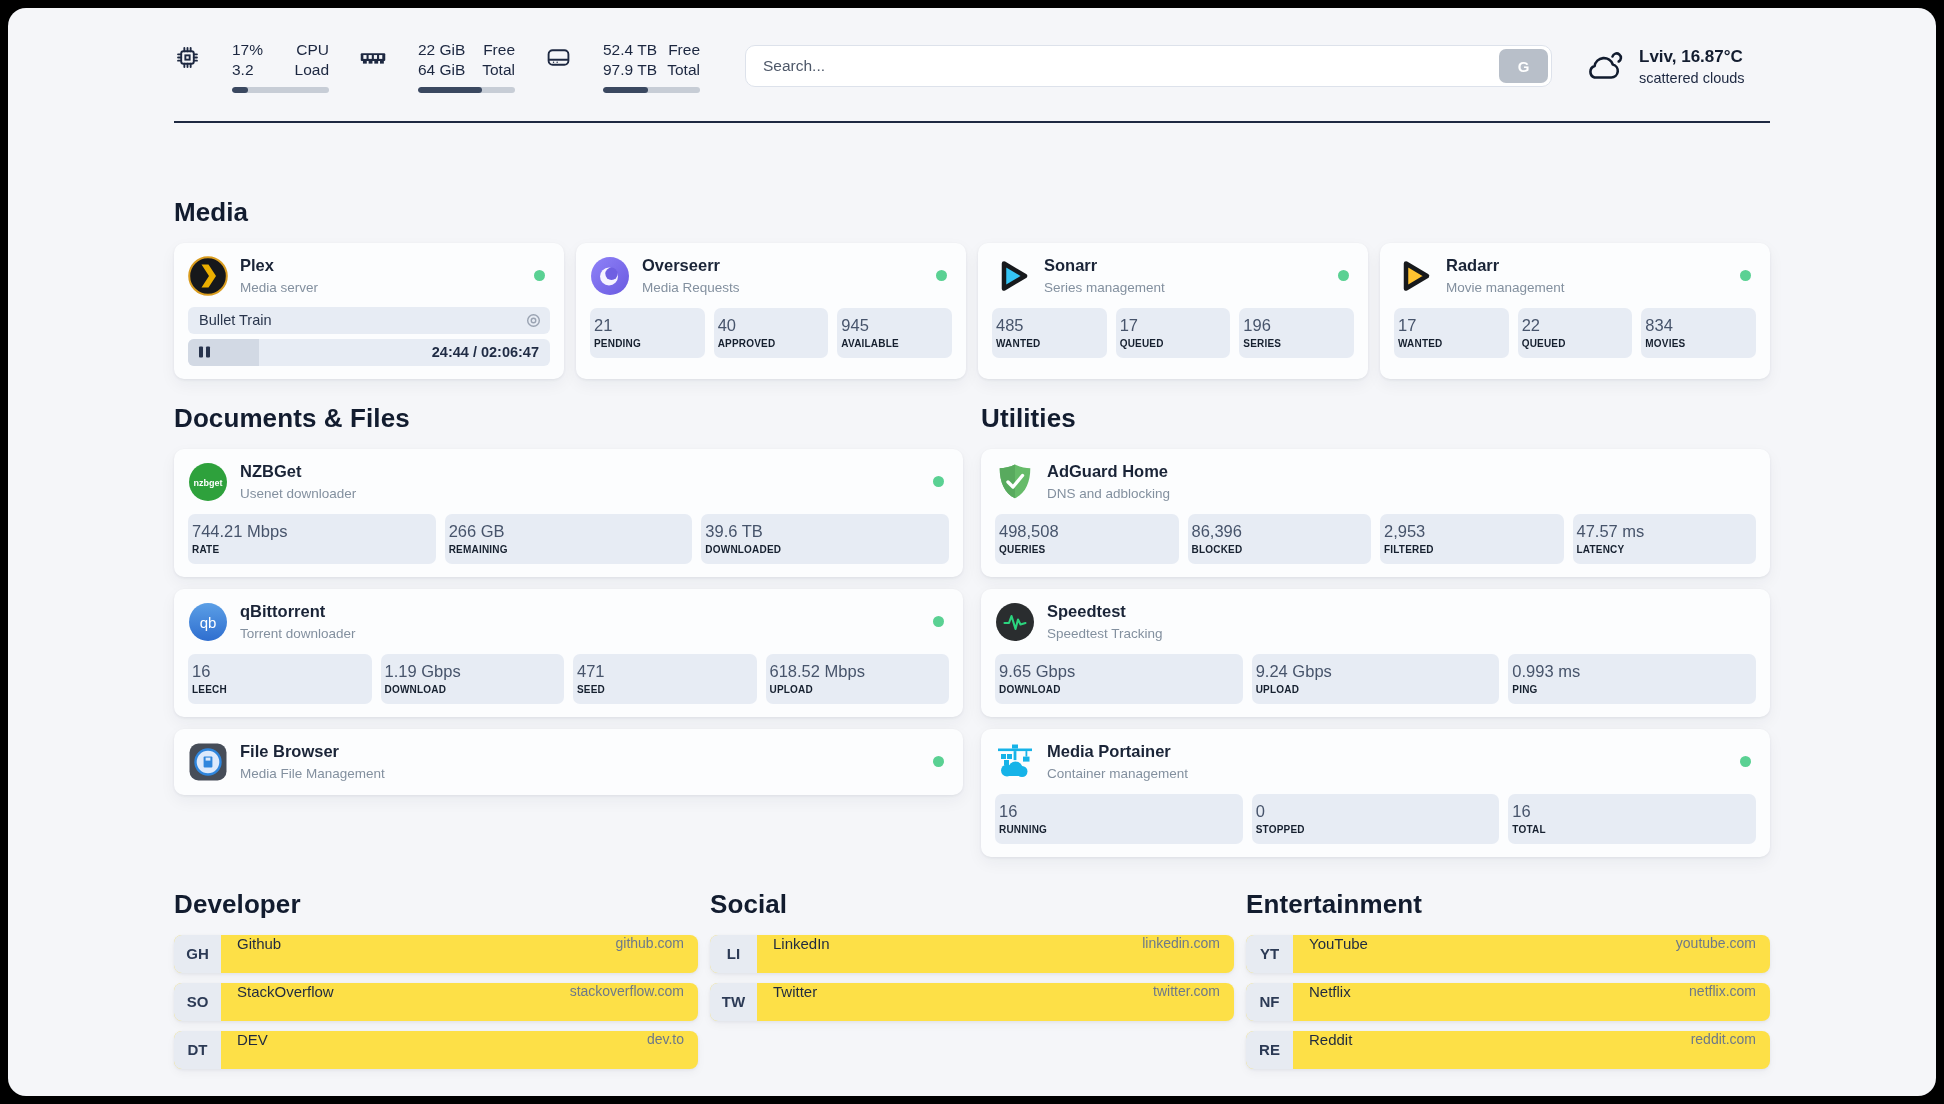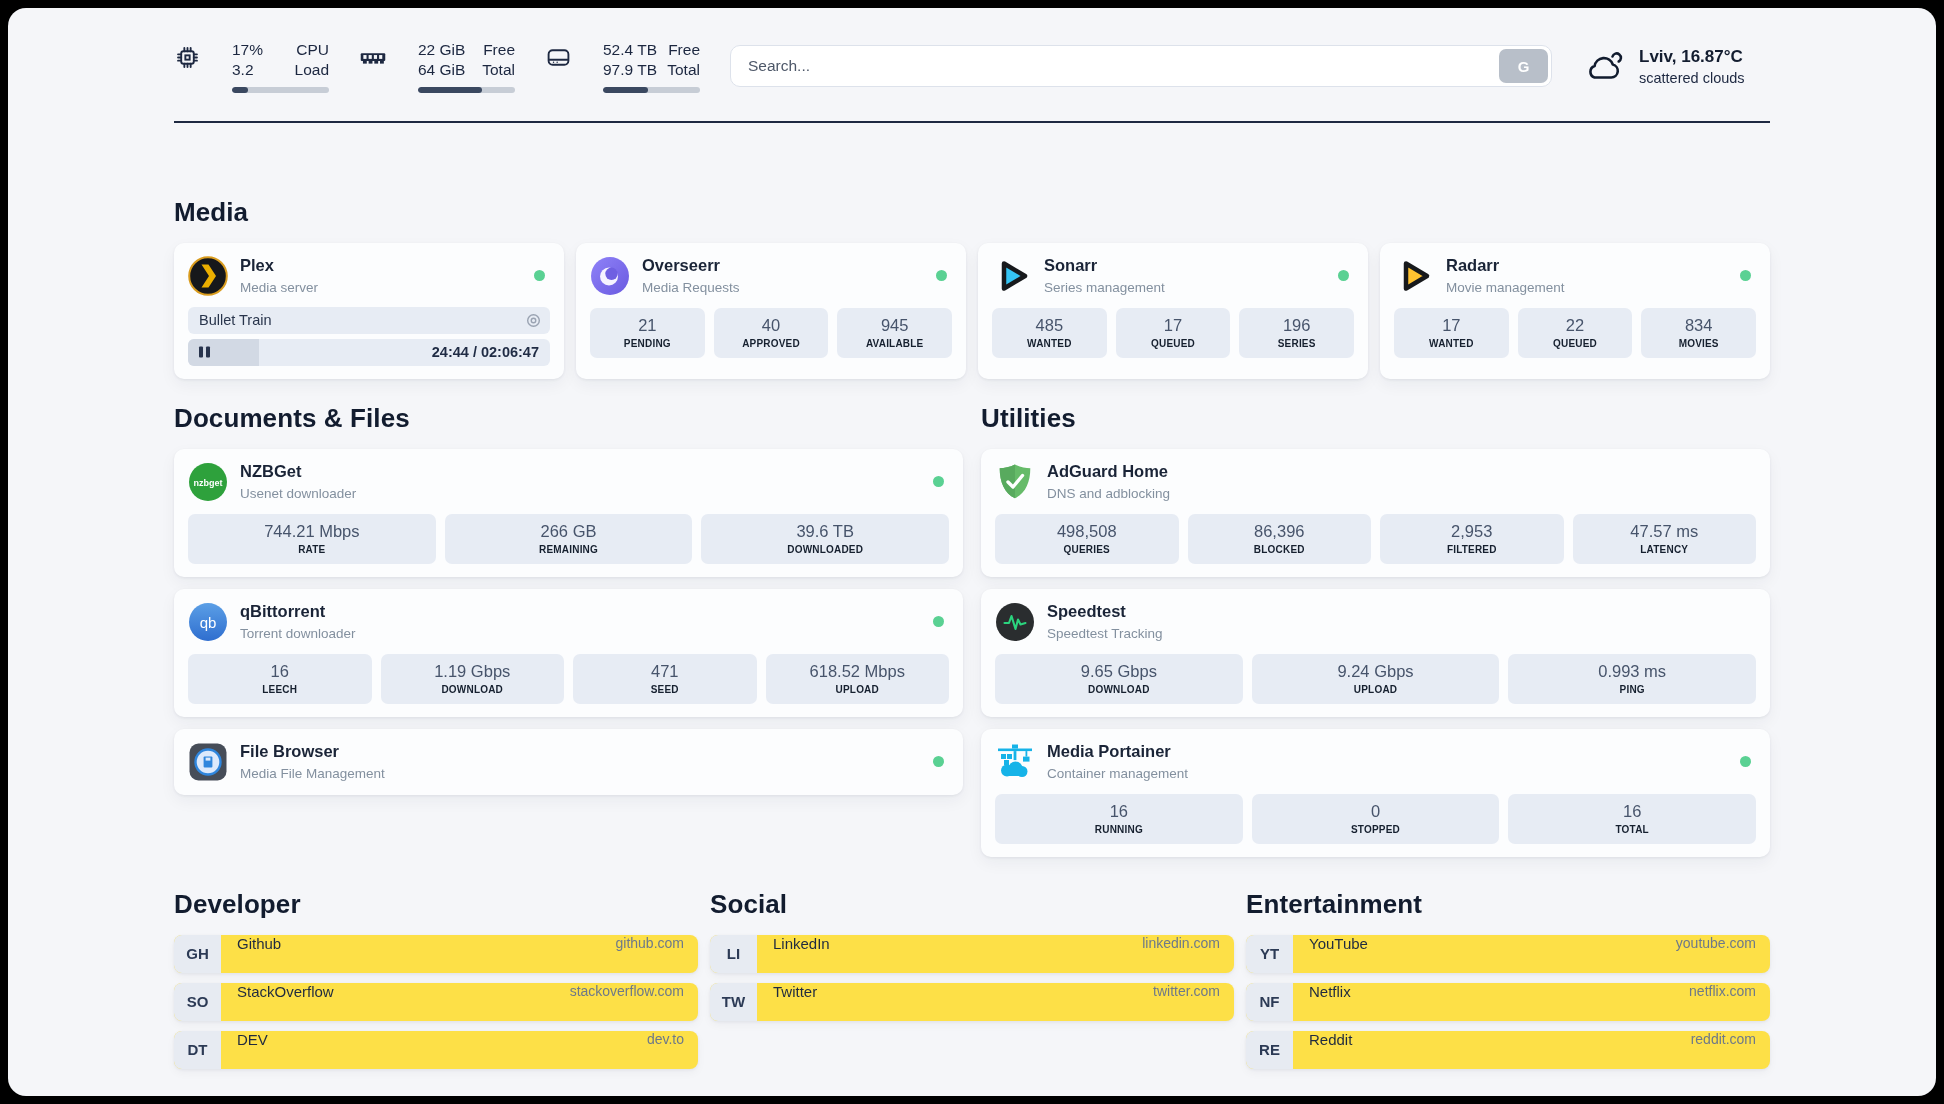--- a/index.html
+++ b/index.html
@@ -14,21 +14,21 @@
   .res { display:flex; gap:11px; align-items:flex-start; }
   .res > svg { flex:none; margin-top:4px; }
   .res-body { width:97px;margin-left:20px; }
   .res-rows { display:flex; justify-content:space-between; font-size:15.5px;
     font-weight:500; line-height:1.32; color:#1c2740; }
   .res-col { display:flex; flex-direction:column; }
   .res-col.right { text-align:right; }
   .bar { height:6px; background:#c7cdd6; border-radius:4px; margin-top:6px; overflow:hidden; }
   .bar-fill { height:100%; background:#3a4860; border-radius:4px; }
 
-  .search { flex:1; position:relative; height:42px; }
+  .search { flex:1; position:relative; height:42px;margin-left:15px; }
   .search input { width:100%; height:100%; border:1.5px solid #dde2eb; border-radius:10px;
     background:#fff; padding:0 64px 0 17px; font-size:15.5px; color:#1c2740;
     font-family:inherit; outline:none; }
   .search input::placeholder { color:#3a4558; opacity:.9; }
   .search-btn { position:absolute; right:4px; top:4px; bottom:4px; width:49px;
     background:#b8bfc9; border:none; border-radius:7px; color:#fff; font-size:15px;
     font-weight:700; font-family:inherit; cursor:pointer; }
 
   .weather { display:flex; align-items:center; gap:13px; flex:none; min-width:188px; }
   .w-line1 { font-size:17px; font-weight:700; color:#131d30; }
@@ -50,21 +50,21 @@
     box-shadow:0 1px 3px rgba(25,35,60,.07), 0 6px 16px rgba(25,35,60,.05);
     cursor:pointer; }
   .card-head { display:flex; align-items:center; gap:12px; }
   .app-icon { width:40px; height:40px; flex:none; }
   .titles { flex:1; min-width:0; }
   .t { font-size:16.5px; font-weight:700; color:#1a2437; }
   .s { font-size:13.5px; color:#83909f; margin-top:5px; }
   .dot { width:11px; height:11px; border-radius:50%; background:#5ad193; flex:none; margin-right:5px; }
 
   .stats { display:flex; gap:9px; margin-top:12px; }
-  .stat { flex:1; background:#e7ecf4; border-radius:7px; text-align:center; padding:8px 4px 9px; }
+  .stat { flex:1; background:#e7ecf4; border-radius:7px; padding:8px 4px 9px; }
   .stat .v { font-size:16.5px; color:#47546b; }
   .stat .l { font-size:10px; font-weight:700; color:#16202f; margin-top:3px; letter-spacing:.2px; }
 
   
   .player { margin-top:11px; }
   .np-row { background:#e7ecf4; border-radius:6px; height:27px; display:flex;
     align-items:center; justify-content:space-between; padding:0 9px 0 11px;
     font-size:14.5px; color:#29354c; }
   .np-ico { display:flex; align-items:center; cursor:pointer; }
   .pg-row { position:relative; background:#e7ecf4; border-radius:6px; height:27px;

